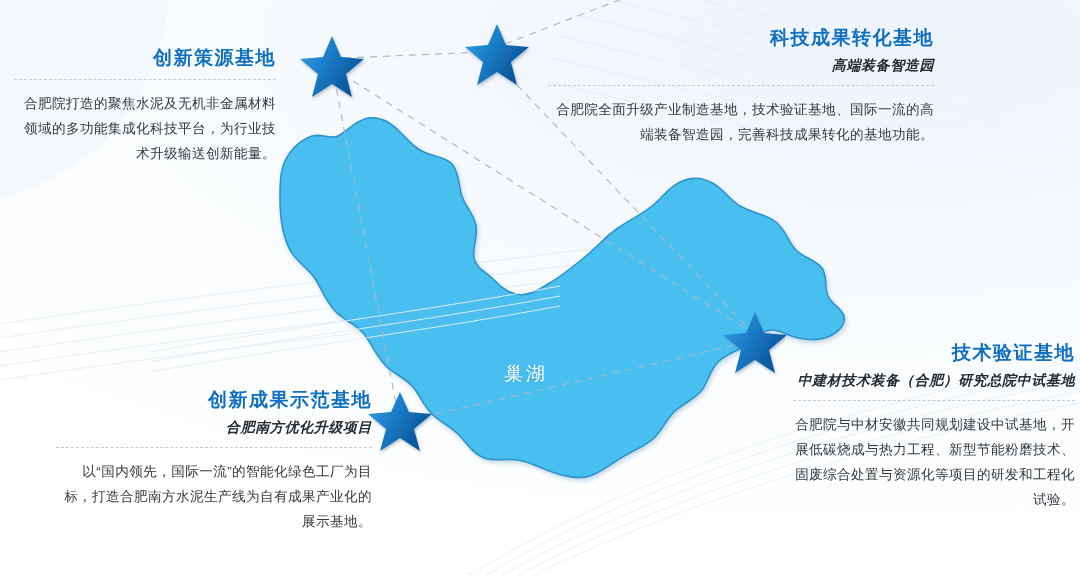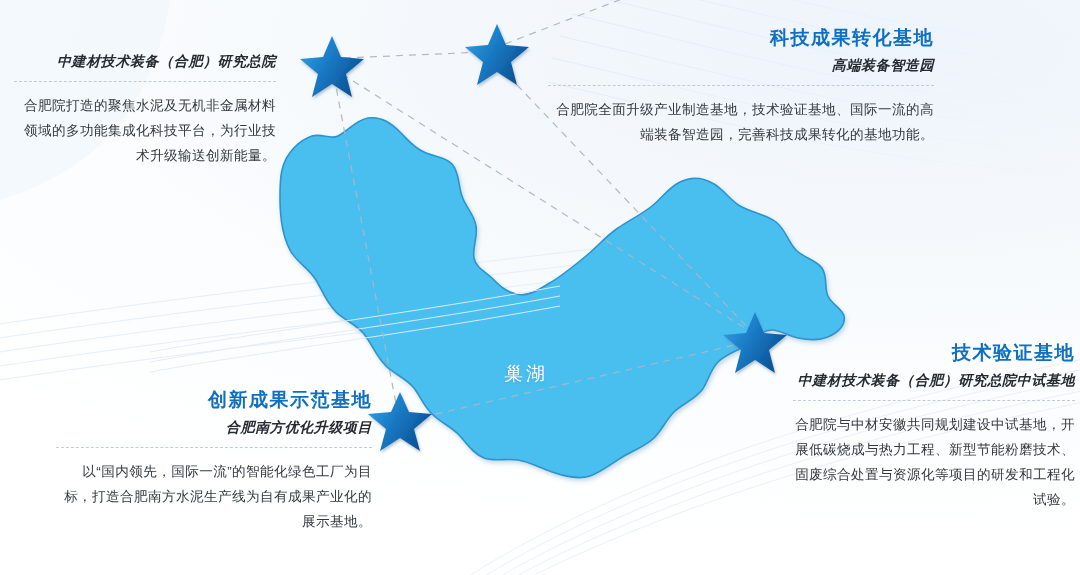--- a/index.html
+++ b/index.html
@@ -174,21 +174,21 @@
       <path fill="url(#starGrad)" d="M332,36 L341,57 L364,59 L346,74 L352,97 L332,84 L312,97 L318,74 L300,59 L323,57 Z"></path>
       <path fill="url(#starGrad)" d="M497,24 L506,45 L529,47 L511,62 L517,85 L497,72 L477,85 L483,62 L465,47 L488,45 Z"></path>
       <path fill="url(#starGrad)" d="M755,312 L764,333 L787,335 L769,350 L775,373 L755,360 L735,373 L741,350 L723,335 L746,333 Z"></path>
       <path fill="url(#starGrad)" d="M400,392 L409,412 L432,414 L414,429 L420,451 L400,438 L380,451 L386,429 L368,414 L391,412 Z"></path>
     </g>
   </svg>
 
   <div class="lake-label">巢湖</div>
 
   <div class="callout align-right" id="callout-innovation-source">
-    <div class="c-sub">中建材技术装备（合肥）研究总院</div>
+    <div class="c-title">创新策源基地</div>
     <div class="c-divider"></div>
     <div class="c-body align-left">合肥院打造的聚焦水泥及无机非金属材料领域的多功能集成化科技平台，为行业技术升级输送创新能量。</div>
   </div>
 
   <div class="callout align-left" id="callout-tech-transfer">
     <div class="c-title">科技成果转化基地</div>
     <div class="c-sub">高端装备智造园</div>
     <div class="c-divider"></div>
     <div class="c-body">合肥院全面升级产业制造基地，技术验证基地、国际一流的高端装备智造园，完善科技成果转化的基地功能。</div>
   </div>

